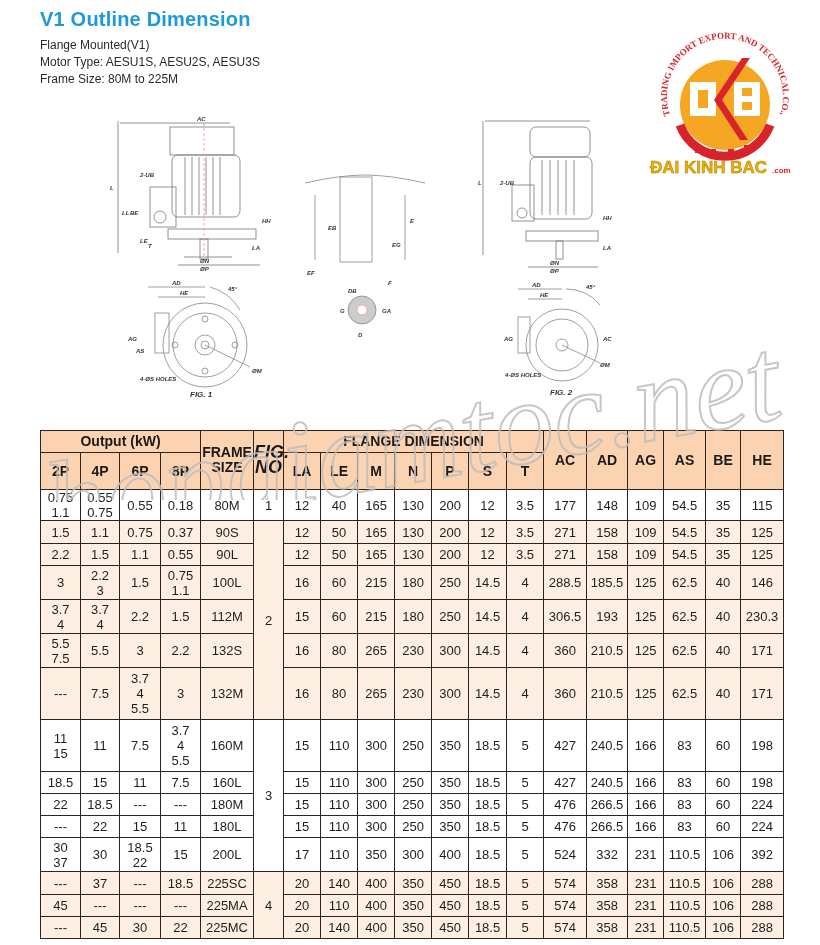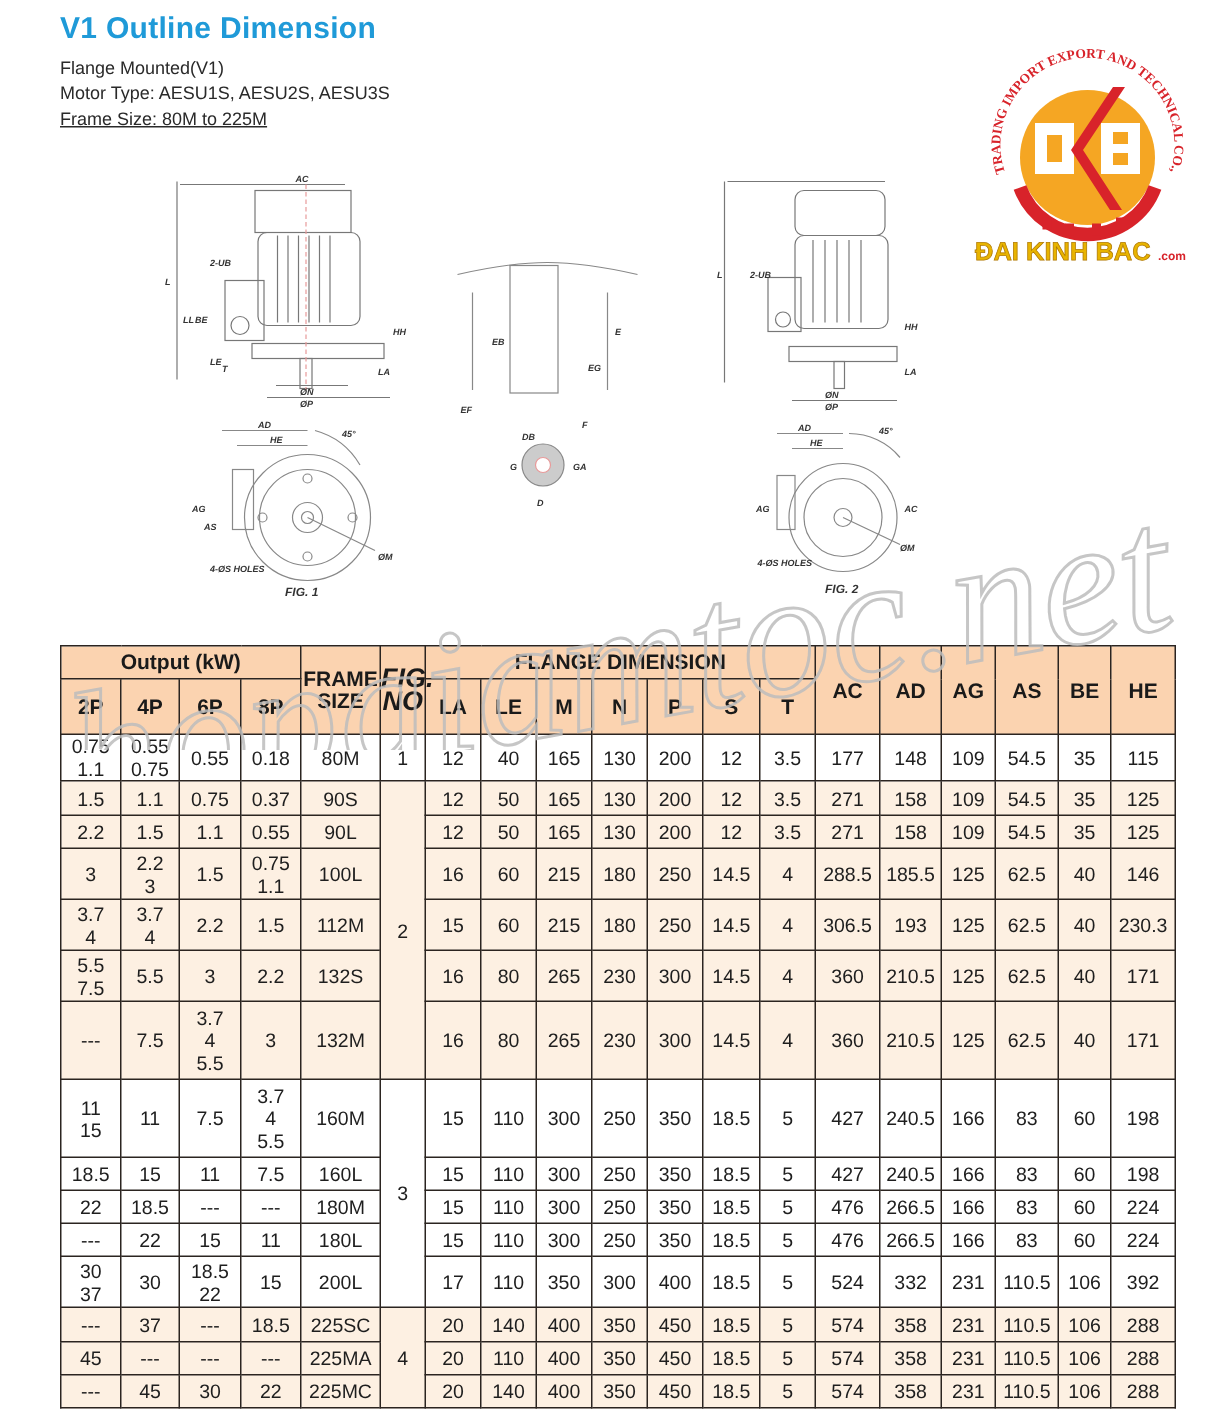--- a/index.html
+++ b/index.html
@@ -19,21 +19,21 @@
   td.fig3 { background:#ffffff !important; }
   td.fig4 { background:#fdf0e2 !important; }
   .ml { white-space:pre-line; }
 </style>
 </head>
 <body>
 
 <div class="title">V1 Outline Dimension</div>
 <div class="sub" style="top:38px;">Flange Mounted(V1)</div>
 <div class="sub" style="top:55px;">Motor Type: AESU1S, AESU2S, AESU3S</div>
-<div class="sub" style="top:72px;text-decoration:underline;">Frame Size: 80M to 225M</div>
+<div class="sub" style="top:72px;">Frame Size: 80M to 225M</div>
 
 <div class="logo">
   <svg width="170" height="150" viewBox="0 0 170 150">
     <defs>
       <path id="arcpath" d="M 30 85 A 58 58 0 1 1 140 85"></path>
     </defs>
     <circle cx="85" cy="75" r="45" fill="#f5a623"></circle>
     <path d="M 40 95 A 48 48 0 0 0 130 95" stroke="#d8232a" stroke-width="9" fill="none"></path>
     <g fill="#d8232a">
       <rect x="55" y="115" width="6" height="8"></rect>

